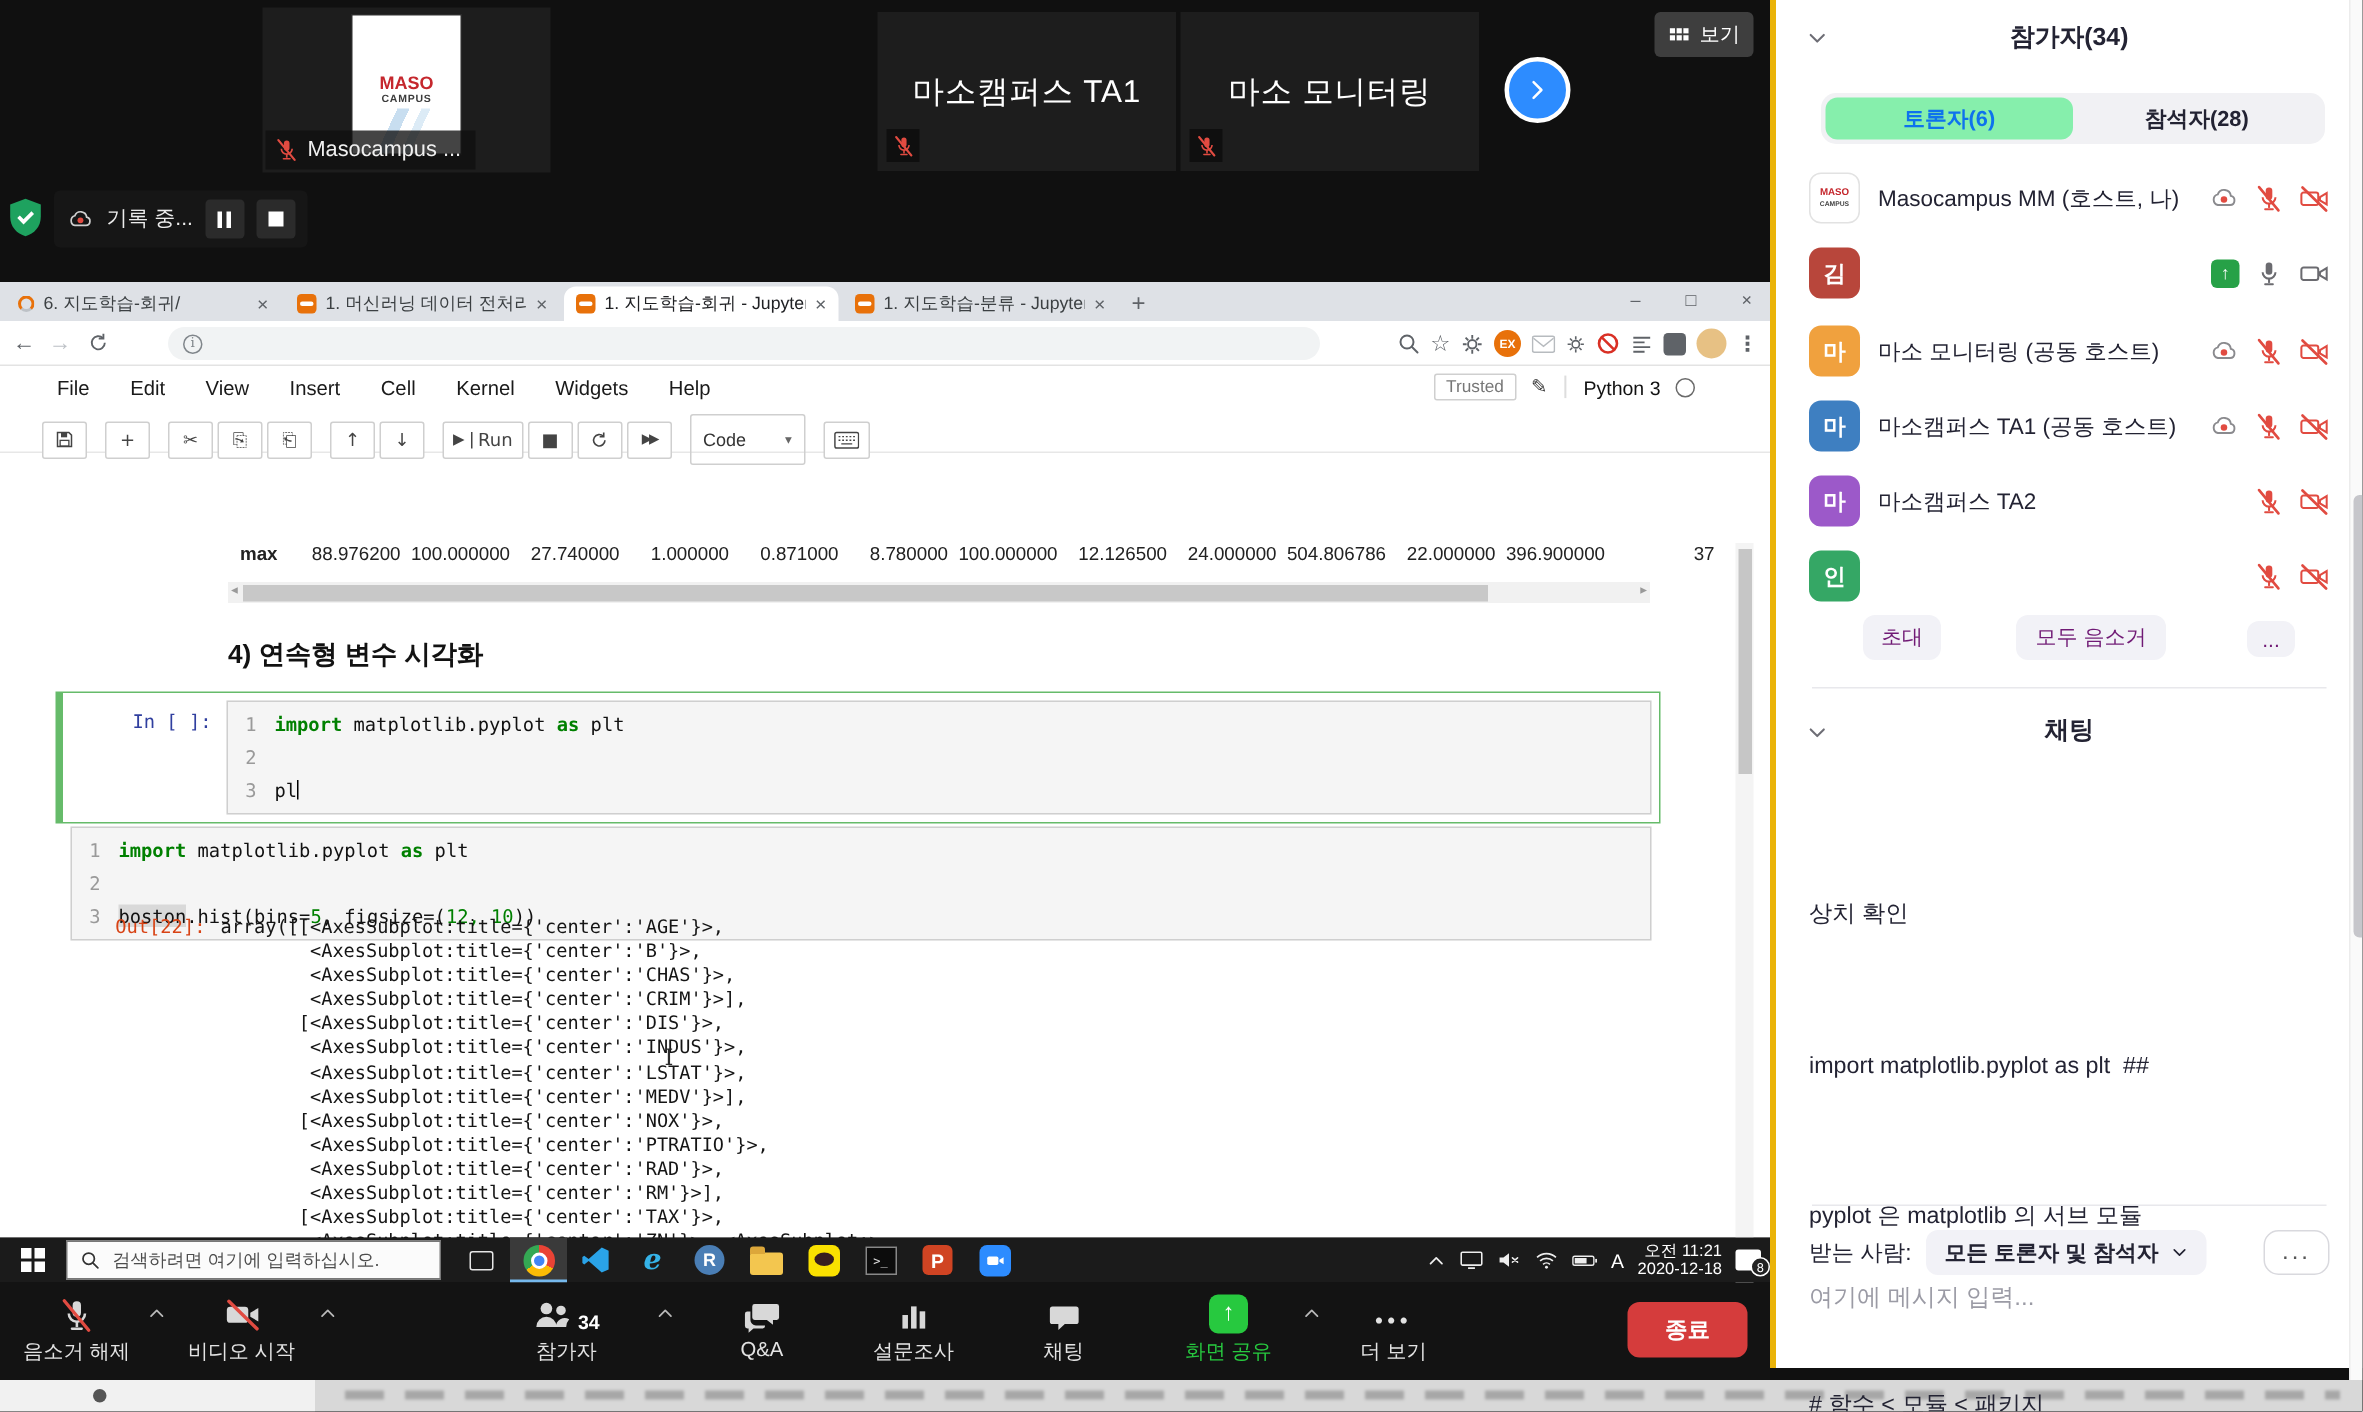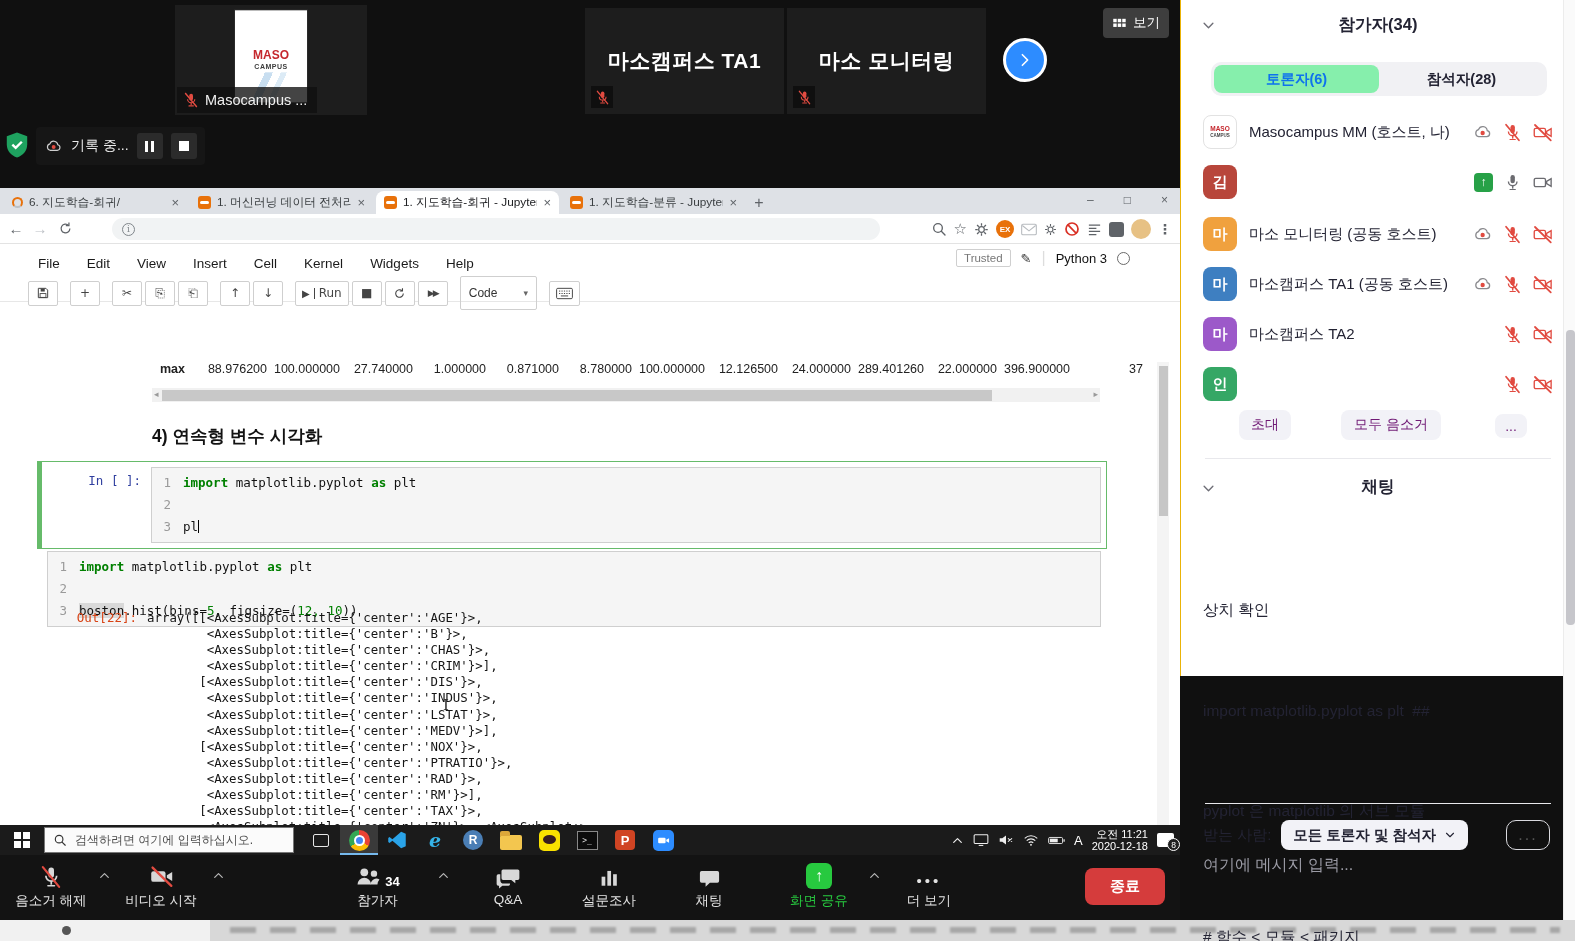--- a/index.html
+++ b/index.html
@@ -3,21 +3,21 @@
 <meta charset="utf-8">
 <style>
 *{margin:0;padding:0;box-sizing:border-box}
 html,body{width:1575px;height:941px;overflow:hidden}
 body{font-family:"Liberation Sans","DejaVu Sans",sans-serif;background:#0d0d0d}
 #root{position:relative;width:1575px;height:941px;overflow:hidden;background:#101010}
 svg.ic{display:inline-block;vertical-align:middle}
 
 #stage{position:absolute;left:0;top:0;width:1180px;height:188px;background:#101010}
 .vtile{position:absolute;background:#1d1d1d;color:#fff}
-.vtile .tname{position:absolute;left:0;right:0;top:0;bottom:0;display:flex;align-items:center;justify-content:center;font-size:21px;font-weight:bold;letter-spacing:.5px}
+.vtile .tname{position:absolute;left:0;right:0;top:0;bottom:0;display:flex;align-items:center;justify-content:center;font-size:21px;font-weight:normal;letter-spacing:.5px}
 .micchip{position:absolute;left:6px;bottom:6px;width:22px;height:22px;background:rgba(0,0,0,.45);display:flex;align-items:center;justify-content:center}
 .logocard{position:absolute;left:50%;top:50%;transform:translate(-50%,-54%);width:72px;height:92px;background:#fff;overflow:hidden;box-shadow:0 0 0 1px #2a2a2a}
 .logocard::after{content:'';position:absolute;left:-8px;bottom:0;width:120%;height:30px;background:linear-gradient(115deg,transparent 38%,#c8def0 38% 46%,transparent 46% 54%,#dcebf6 54% 60%,transparent 60%)}
 .logotxt{position:absolute;left:0;right:0;top:40px;text-align:center;line-height:11px}
 .logotxt .l1{color:#c5272d;font-weight:bold;font-size:12px}
 .logotxt .l2{color:#3c3c3c;font-weight:bold;font-size:7px;letter-spacing:.5px}
 .nameplate{position:absolute;left:2px;bottom:2px;height:26px;background:rgba(15,15,15,.78);display:flex;align-items:center;gap:6px;padding:0 10px 0 6px;font-size:14.5px;color:#f0f0f0}
 .nextbtn{position:absolute;left:1003px;top:38px;width:44px;height:44px;border-radius:50%;background:#2d8cff;border:3px solid #fff;display:flex;align-items:center;justify-content:center}
 .viewbtn{position:absolute;left:1103px;top:8px;width:66px;height:30px;background:rgba(70,70,70,.85);border-radius:4px;display:flex;align-items:center;justify-content:center;gap:6px;color:#fff;font-size:13.5px}
 .shield{position:absolute;left:4px;top:131px}
@@ -40,21 +40,21 @@
 .addr{position:absolute;left:0;top:26px;width:100%;height:30px;background:#fff;border-bottom:1px solid #e3e3e3;display:flex;align-items:center}
 .navg{color:#5f6368;font-size:15px;width:24px;text-align:center}
 .urlpill{position:absolute;left:112px;top:4px;width:768px;height:22px;border-radius:11px;background:#f1f3f4;display:flex;align-items:center;padding:0 10px;gap:6px}
 .infoi{width:13px;height:13px;border:1.4px solid #80868b;border-radius:50%;color:#80868b;font-size:9px;display:flex;align-items:center;justify-content:center;font-family:"DejaVu Serif",serif}
 .addricons{position:absolute;right:8px;top:0;height:30px;display:flex;align-items:center;gap:7px;color:#5f6368}
 .exbadge{width:18px;height:18px;border-radius:50%;background:#e8710a;color:#fff;font-size:8px;font-weight:bold;display:flex;align-items:center;justify-content:center}
 .puz{width:15px;height:15px;background:#5f6368;border-radius:3px}
 .bravatar{width:20px;height:20px;border-radius:50%;background:#e7c184}
 
 #jupyter{position:absolute;left:0;top:56px;width:1180px;height:581px;background:#fff;color:#111}
-.jmenubar{position:absolute;left:0;top:12px;width:100%;height:28px;display:flex;padding-left:38px;gap:27px;font-size:13.5px;color:#1a1a1a}
+.jmenubar{position:absolute;left:0;top:0;width:100%;height:28px;display:flex;align-items:center;padding-left:38px;gap:27px;font-size:13.5px;color:#1a1a1a}
 .jmenubar .mi{cursor:default}
 .jright{position:absolute;right:50px;top:0;height:28px;display:flex;align-items:center;gap:10px}
 .trustedbox{border:1px solid #cfcfcf;border-radius:2px;font-size:11.5px;color:#777;padding:2px 7px}
 .kcirc{width:13px;height:13px;border:1.6px solid #6a6a6a;border-radius:50%}
 .jtoolbar{position:absolute;left:28px;top:32px;display:flex;align-items:center;gap:3px}
 .jbtn{height:25px;min-width:30px;border:1px solid #cfcfcf;background:#fff;border-radius:2px;display:flex;align-items:center;justify-content:center;color:#444;font-size:12px;gap:4px;padding:0 6px;font-family:"DejaVu Sans",sans-serif}
 .jgap{width:6px}
 .jsel{height:25px;border:1px solid #cfcfcf;border-radius:2px;display:flex;align-items:center;font-size:12px;color:#333;padding:16px 8px;gap:26px}
 .jsep{height:58px;border-bottom:1px solid #e7e7e7;position:absolute;left:0;top:0;width:100%}
 .statsrow{position:absolute;left:160px;top:118px;display:flex;font-size:12.5px;color:#222}
@@ -113,21 +113,21 @@
 .zcount{color:#fff;font-size:13px;font-weight:bold;margin-left:3px;vertical-align:top}
 .sharebox{width:26px;height:26px;border-radius:6px;background:#27c93f;color:#fff;display:flex;align-items:center;justify-content:center;font-size:16px;font-weight:bold}
 .endbtn{position:absolute;left:1085px;top:13px;width:80px;height:37px;background:#d53c3c;border-radius:8px;color:#fff;font-size:15px;font-weight:bold;display:flex;align-items:center;justify-content:center}
 .dots3{letter-spacing:3px;font-size:15px;color:#e3e3e3}
 
 #strip{position:absolute;left:0;top:920px;width:1575px;height:21px;background:#d8d8d8}
 #strip .wleft{position:absolute;left:0;top:0;width:210px;height:21px;background:#f1f1f1}
 #strip .dot{position:absolute;left:62px;top:6px;width:9px;height:9px;border-radius:50%;background:#555}
 #strip .smudge{position:absolute;left:230px;width:1330px;top:7px;height:6px;background:repeating-linear-gradient(90deg,#777 0 26px,transparent 26px 40px);opacity:.5;filter:blur(1px)}
 
-#panel{position:absolute;left:1180px;top:0;width:395px;height:676px;background:#fff;border-left:1px solid #eab308;color:#232333}
+#panel{position:absolute;left:1180px;top:0;width:395px;height:912px;background:#fff;border-left:4px solid #eab308;color:#232333}
 .ptitle{position:absolute;left:0;top:14px;width:100%;text-align:center;font-size:16.5px;font-weight:bold}
 .pchev{position:absolute;left:20px;top:18px;color:#6e6e76}
 .ptabs{position:absolute;left:30px;top:62px;width:336px;height:34px;background:#f1f1f4;border-radius:10px;display:flex;padding:3px}
 .ptab{flex:1;border-radius:8px;display:flex;align-items:center;justify-content:center;font-size:14.5px;font-weight:bold;color:#232333}
 .ptab.on{background:#86efac;color:#0e72ed}
 .prow{position:absolute;left:0;width:100%;height:48px;display:flex;align-items:center;padding:0 22px;gap:12px}
 .pav{width:34px;height:34px;border-radius:8px;color:#fff;font-size:15px;font-weight:bold;display:flex;align-items:center;justify-content:center;flex:none;overflow:hidden}
 .pav.logo{background:#fff;border:1px solid #e2e2e2;flex-direction:column;line-height:7px}
 .pav.logo .m1{color:#c5272d;font-size:6.5px;font-weight:bold}
 .pav.logo .m2{color:#444;font-size:4.5px;font-weight:bold}
@@ -465,21 +465,21 @@
         <span class="rl">max</span>
         <span class="v">88.976200</span>
         <span class="v">100.000000</span>
         <span class="v">27.740000</span>
         <span class="v">1.000000</span>
         <span class="v">0.871000</span>
         <span class="v">8.780000</span>
         <span class="v">100.000000</span>
         <span class="v">12.126500</span>
         <span class="v">24.000000</span>
-        <span class="v">289.401260</span>
+        <span class="v">504.806786</span>
         <span class="v">22.000000</span>
         <span class="v">396.900000</span>
         <span class="v">37</span>
       </div>
       <div class="hscroll">
         <span class="harr" style="left:2px">◂</span>
         <div class="hthumb"></div>
         <span class="harr" style="right:2px">▸</span>
       </div>
 

